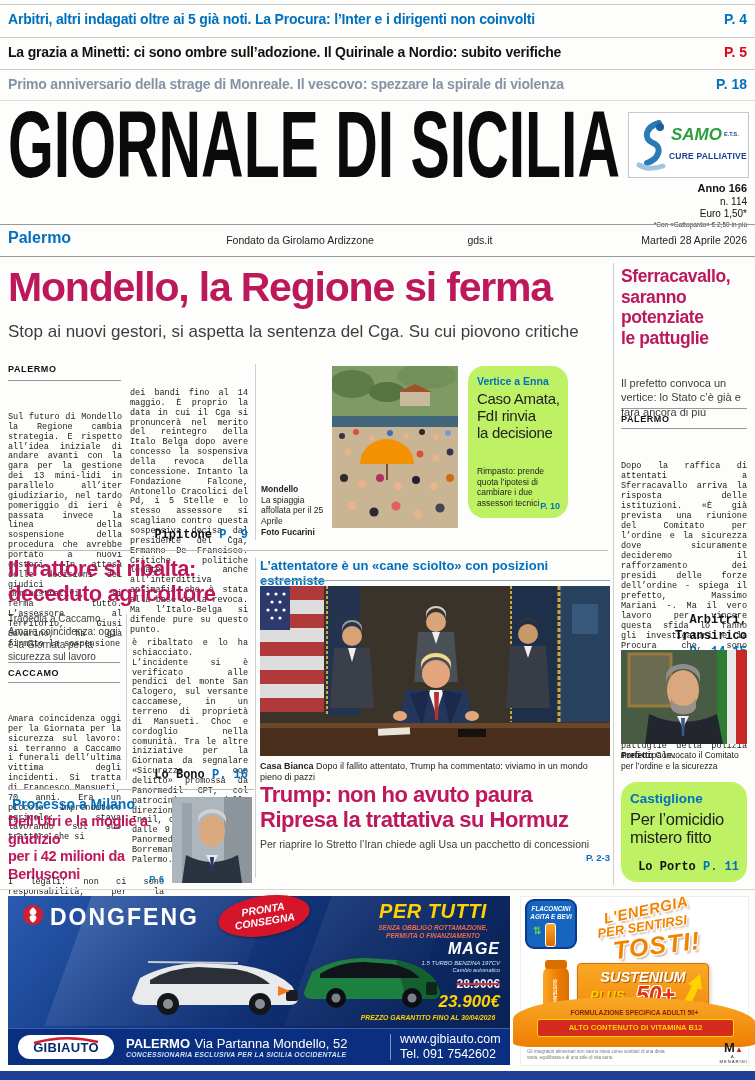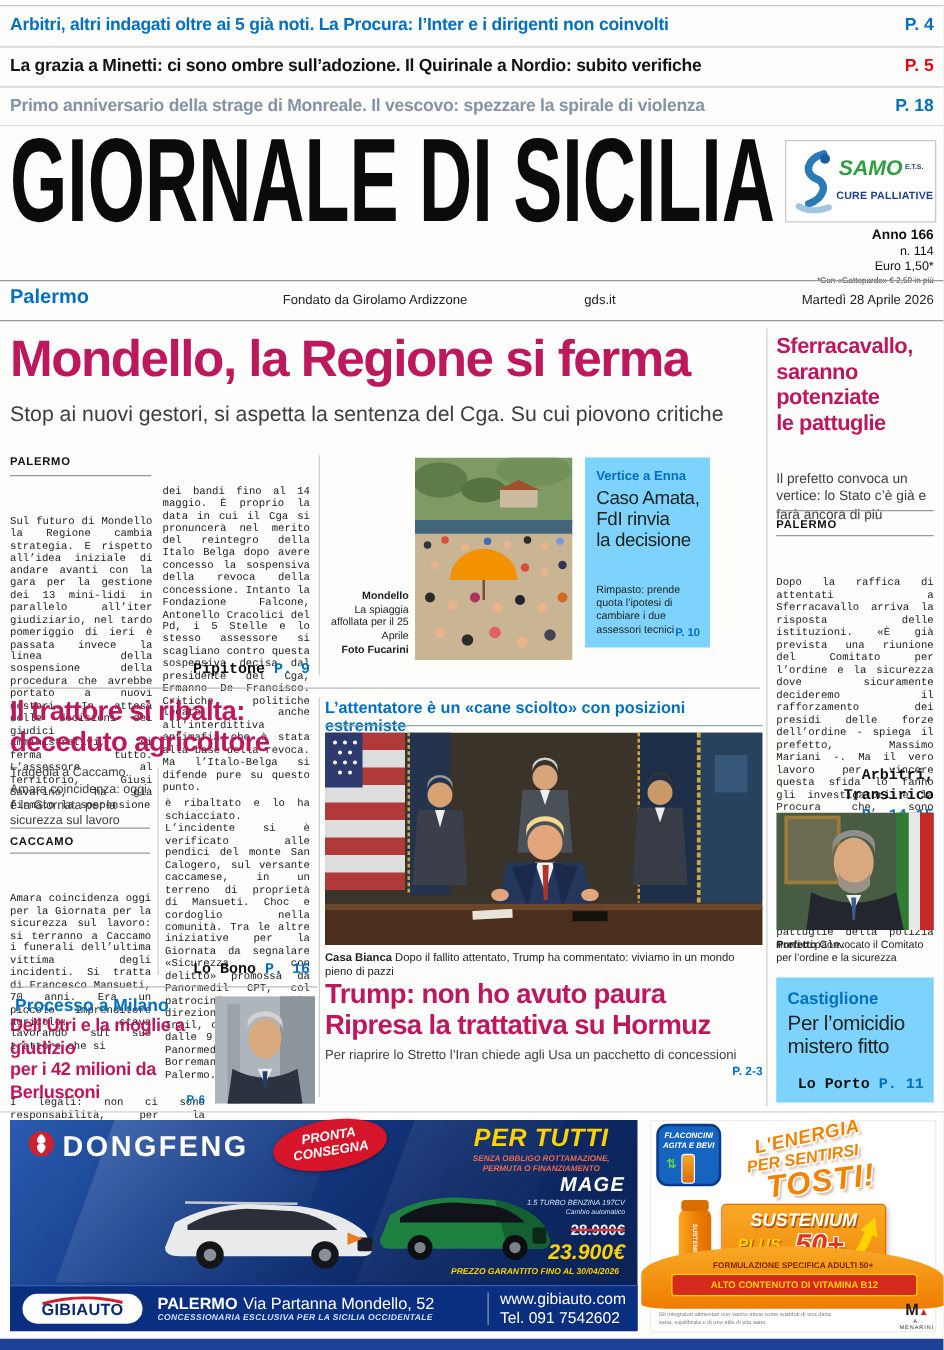--- a/index.html
+++ b/index.html
@@ -18,21 +18,21 @@
   .kicker{font-size:9px;font-weight:bold;letter-spacing:0.6px;color:#111;}
   .kicker-blue{font-weight:bold;color:#0070bf;}
   .byline{font-size:12px;text-align:right;font-family:Liberation Mono, monospace;}
   .byline b{color:#111;}
   .byline .pg{color:#0070bf;font-weight:bold;}
   .headline{font-weight:bold;color:#be185d;letter-spacing:-0.5px;}
   .pre{white-space:pre-line;}
   .deck{color:#3d3d3d;}
   .caption{font-size:8.5px;line-height:1.25;color:#222;}
   .caption b{font-weight:bold;}
-  .graybox{background:#7dd3fc;}
+  .graybox{background:#bef264;border-radius:16px;}
   .lighthead{font-weight:400;color:#222;letter-spacing:-0.3px;line-height:1.12;}
   
   .df{background:linear-gradient(130deg,#2a5cb0 0%,#173f8c 28%,#0d2a68 62%,#0a2152 100%);}
   .df .streak{position:absolute;background:linear-gradient(130deg,rgba(255,255,255,.14),rgba(255,255,255,0));}
   .yellow{color:#ffd200;}
   .strike{text-decoration:line-through;text-decoration-color:#e03030;text-decoration-thickness:2px;}
   .italic{font-style:italic;}
   .outline-white{text-shadow:-1px -1px 0 #fff,1px -1px 0 #fff,-1px 1px 0 #fff,1px 1px 0 #fff,2px 3px 2px rgba(120,50,0,.35);}
   .sust-orange{color:#f08300;}
 </style>
@@ -91,21 +91,21 @@
   <div class="abs kicker" style="left:8px;top:364px;">PALERMO</div>
   <div class="abs hl" style="left:8px;top:380px;width:113px;background:#999;"></div>
   <div class="abs serif" style="left:8px;top:388px;width:114px;height:154px;">Sul futuro di Mondello la Regione cambia strategia. E rispetto all’idea iniziale di andare avanti con la gara per la gestione dei 13 mini-lidi in parallelo all’iter giudiziario, nel tardo pomeriggio di ieri è passata invece la linea della sospensione della procedura che avrebbe portato a nuovi gestori. In attesa delle decisioni dei giudici amministrativi, si ferma tutto. L’assessore al Territorio, Giusi Savarino, ha già firmato la sospensione</div>
   <div class="abs serif" style="left:130px;top:364px;width:118px;height:162px;">dei bandi fino al 14 maggio. È proprio la data in cui il Cga si pronuncerà nel merito del reintegro della Italo Belga dopo avere concesso la sospensiva della revoca della concessione. Intanto la Fondazione Falcone, Antonello Cracolici del Pd, i 5 Stelle e lo stesso assessore si scagliano contro questa sospensiva decisa dal presidente del Cga, Ermanno De Francisco. Critiche politiche legate anche all’interdittiva antimafia che è stata alla base della revoca. Ma l’Italo-Belga si difende pure su questo punto.</div>
   <div class="abs byline" style="left:130px;top:528px;width:118px;">
     <b>Pipitone</b>
     <span class="pg">P. 9</span>
   </div>
   <div class="abs vl" style="left:255px;top:364px;height:176px;"></div>
 
-  <div class="abs caption" style="left:261px;top:471px;width:66px;text-align:right;">
+  <div class="abs caption" style="left:261px;top:484px;width:66px;">
     <b>Mondello</b><br>
     <span>La spiaggia affollata per il 25 Aprile</span><br>
     <b>Foto Fucarini</b>
   </div>
 
   <div class="abs" style="left:332px;top:366px;width:126px;height:162px;">
     <svg width="126" height="162" viewBox="0 0 126 162">
       <rect width="126" height="52" fill="#7d9b62"></rect>
       <ellipse cx="20" cy="18" rx="22" ry="14" fill="#5d7c47"></ellipse>
       <ellipse cx="95" cy="10" rx="30" ry="13" fill="#69885188"></ellipse>

